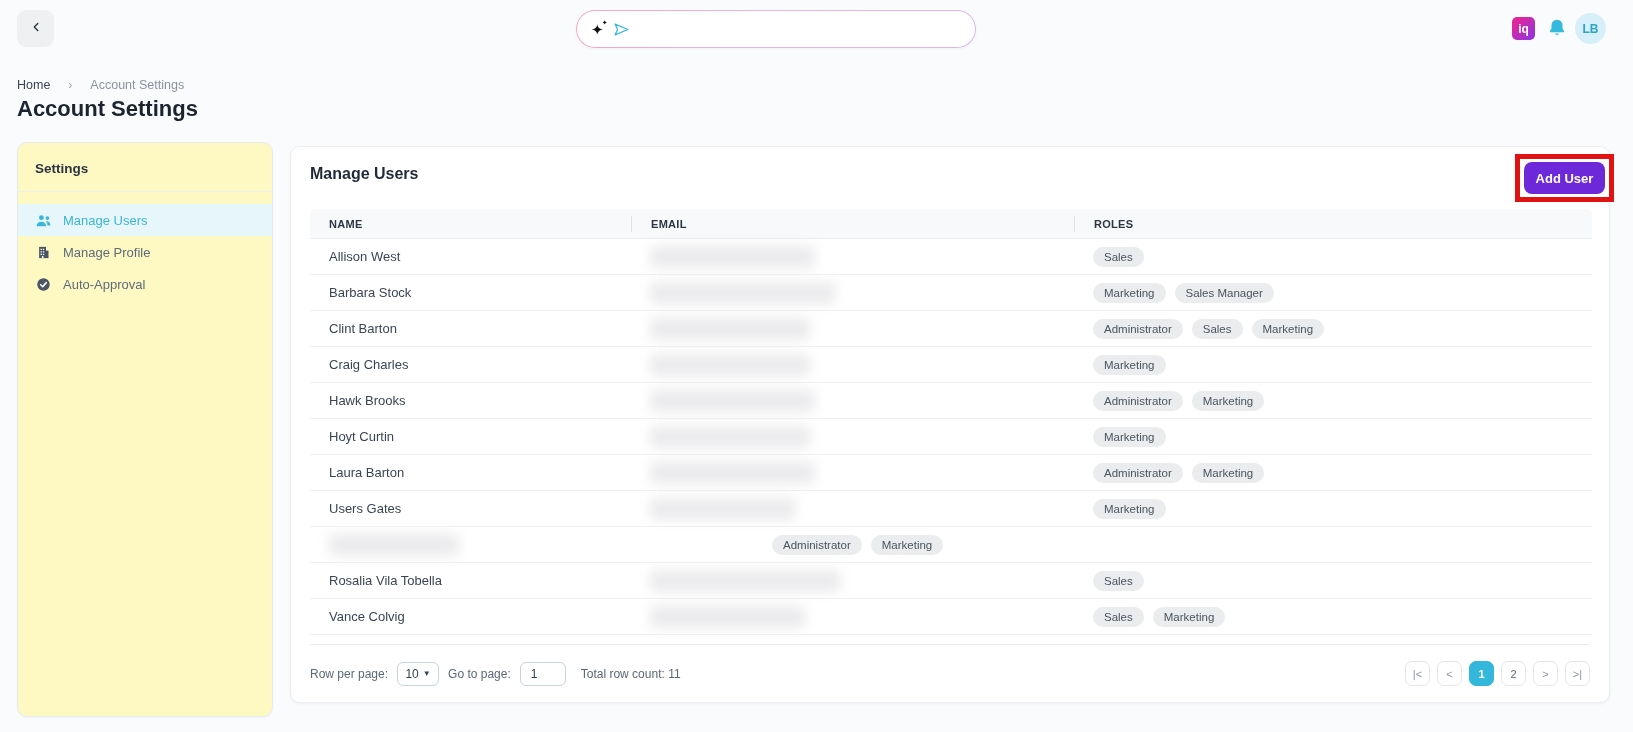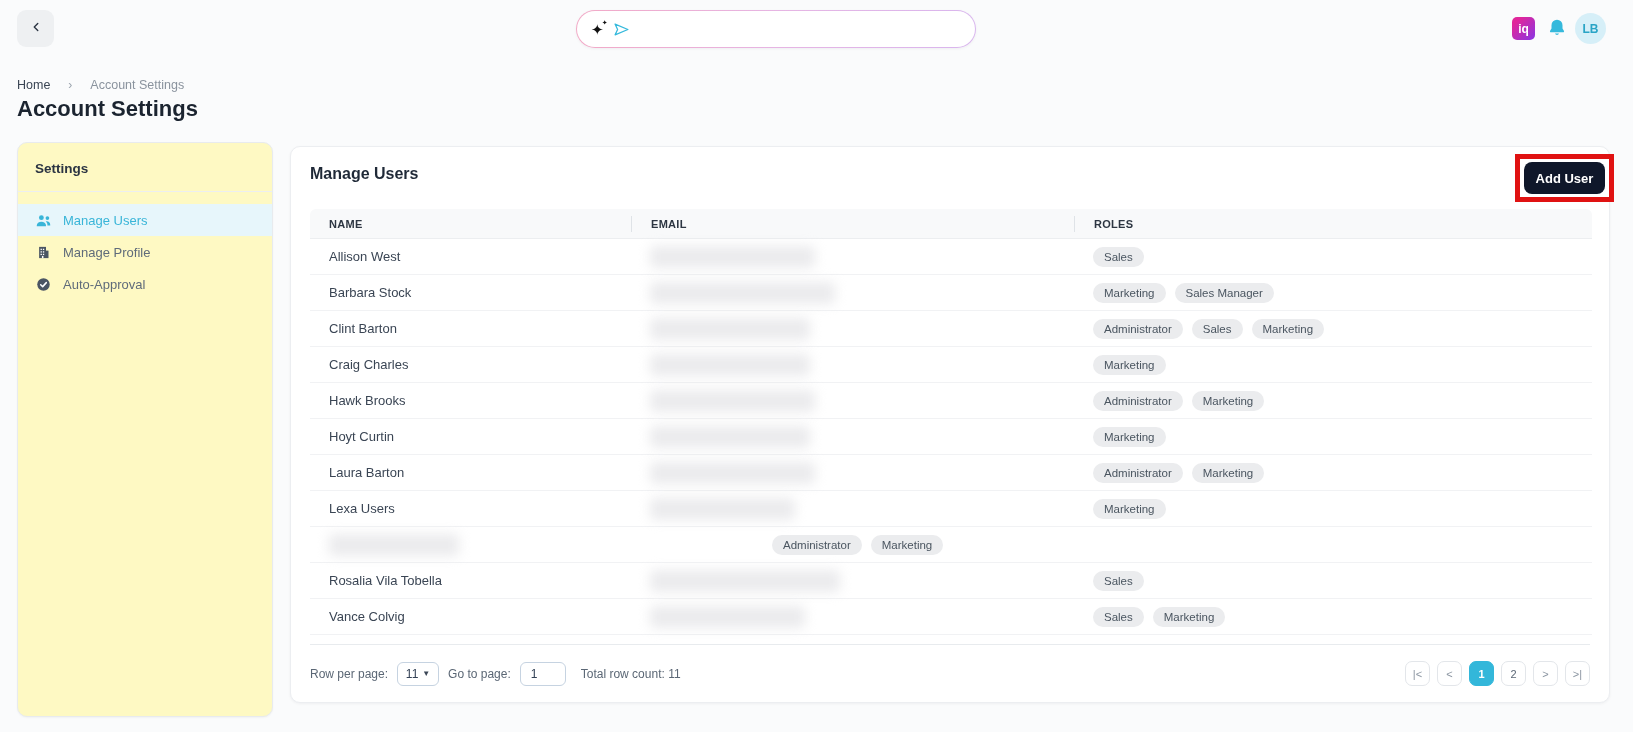--- a/index.html
+++ b/index.html
@@ -71,21 +71,21 @@
   .side-item.active .icn { color:#39b5d8; }
   
   .main-card {
     position:absolute; left:290px; top:146px; width:1320px; height:557px;
     background:#fff; border:1px solid #eceef1; border-radius:10px;
     box-shadow:0 1px 3px rgba(16,24,40,.05);
   }
   .main-title { position:absolute; left:19px; top:18px; font-size:16px; font-weight:bold; color:#1f2937; }
   .add-user-btn {
     position:absolute; left:1233px; top:15px; width:81px; height:32px;
-    background:#0f172a; color:#fff; font-weight:bold; font-size:13px;
+    background:#6d28d9; color:#fff; font-weight:bold; font-size:13px;
     border:none; border-radius:8px; cursor:pointer;
     font-family:"Liberation Sans", sans-serif;
   }
   .annotation-box {
     position:absolute; left:1224px; top:7px; width:99px; height:48px;
     border:5px solid #e01212; pointer-events:none; z-index:5;
   }
   
   .tbl { position:absolute; left:19px; top:62px; width:1282px; }
   .tbl-head {
@@ -292,21 +292,21 @@
           <div class="td-name">Laura Barton</div>
           <div class="td-email">
             <div class="email-blur" style="width: 165px;"></div>
           </div>
           <div class="td-roles">
             <span class="pill">Administrator</span>
             <span class="pill">Marketing</span>
           </div>
         </div>
         <div class="tbl-row">
-          <div class="td-name">Lexa Users</div>
+          <div class="td-name">Users Gates</div>
           <div class="td-email">
             <div class="email-blur" style="width: 145px;"></div>
           </div>
           <div class="td-roles">
             <span class="pill">Marketing</span>
           </div>
         </div>
         <div class="tbl-row">
           <div class="td-email">
             <div class="email-blur" style="width: 130px;"></div>
@@ -334,21 +334,21 @@
             <span class="pill">Sales</span>
             <span class="pill">Marketing</span>
           </div>
         </div>
       </div>
   </div>
 
   <div class="tbl-footer">
     <span class="foot-label">Row per page:</span>
     <div class="select-box">
-      <span>11</span>
+      <span>10</span>
       <span class="select-caret">▼</span>
     </div>
     <span class="foot-label">Go to page:</span>
     <input class="goto-input" value="1" style="">
     <span class="total-label">Total row count: 11</span>
 
     <div class="pager">
       <button class="pg-btn">|&lt;</button>
       <button class="pg-btn">&lt;</button>
       <span id="page-buttons" style="display:flex; gap:7px;">

